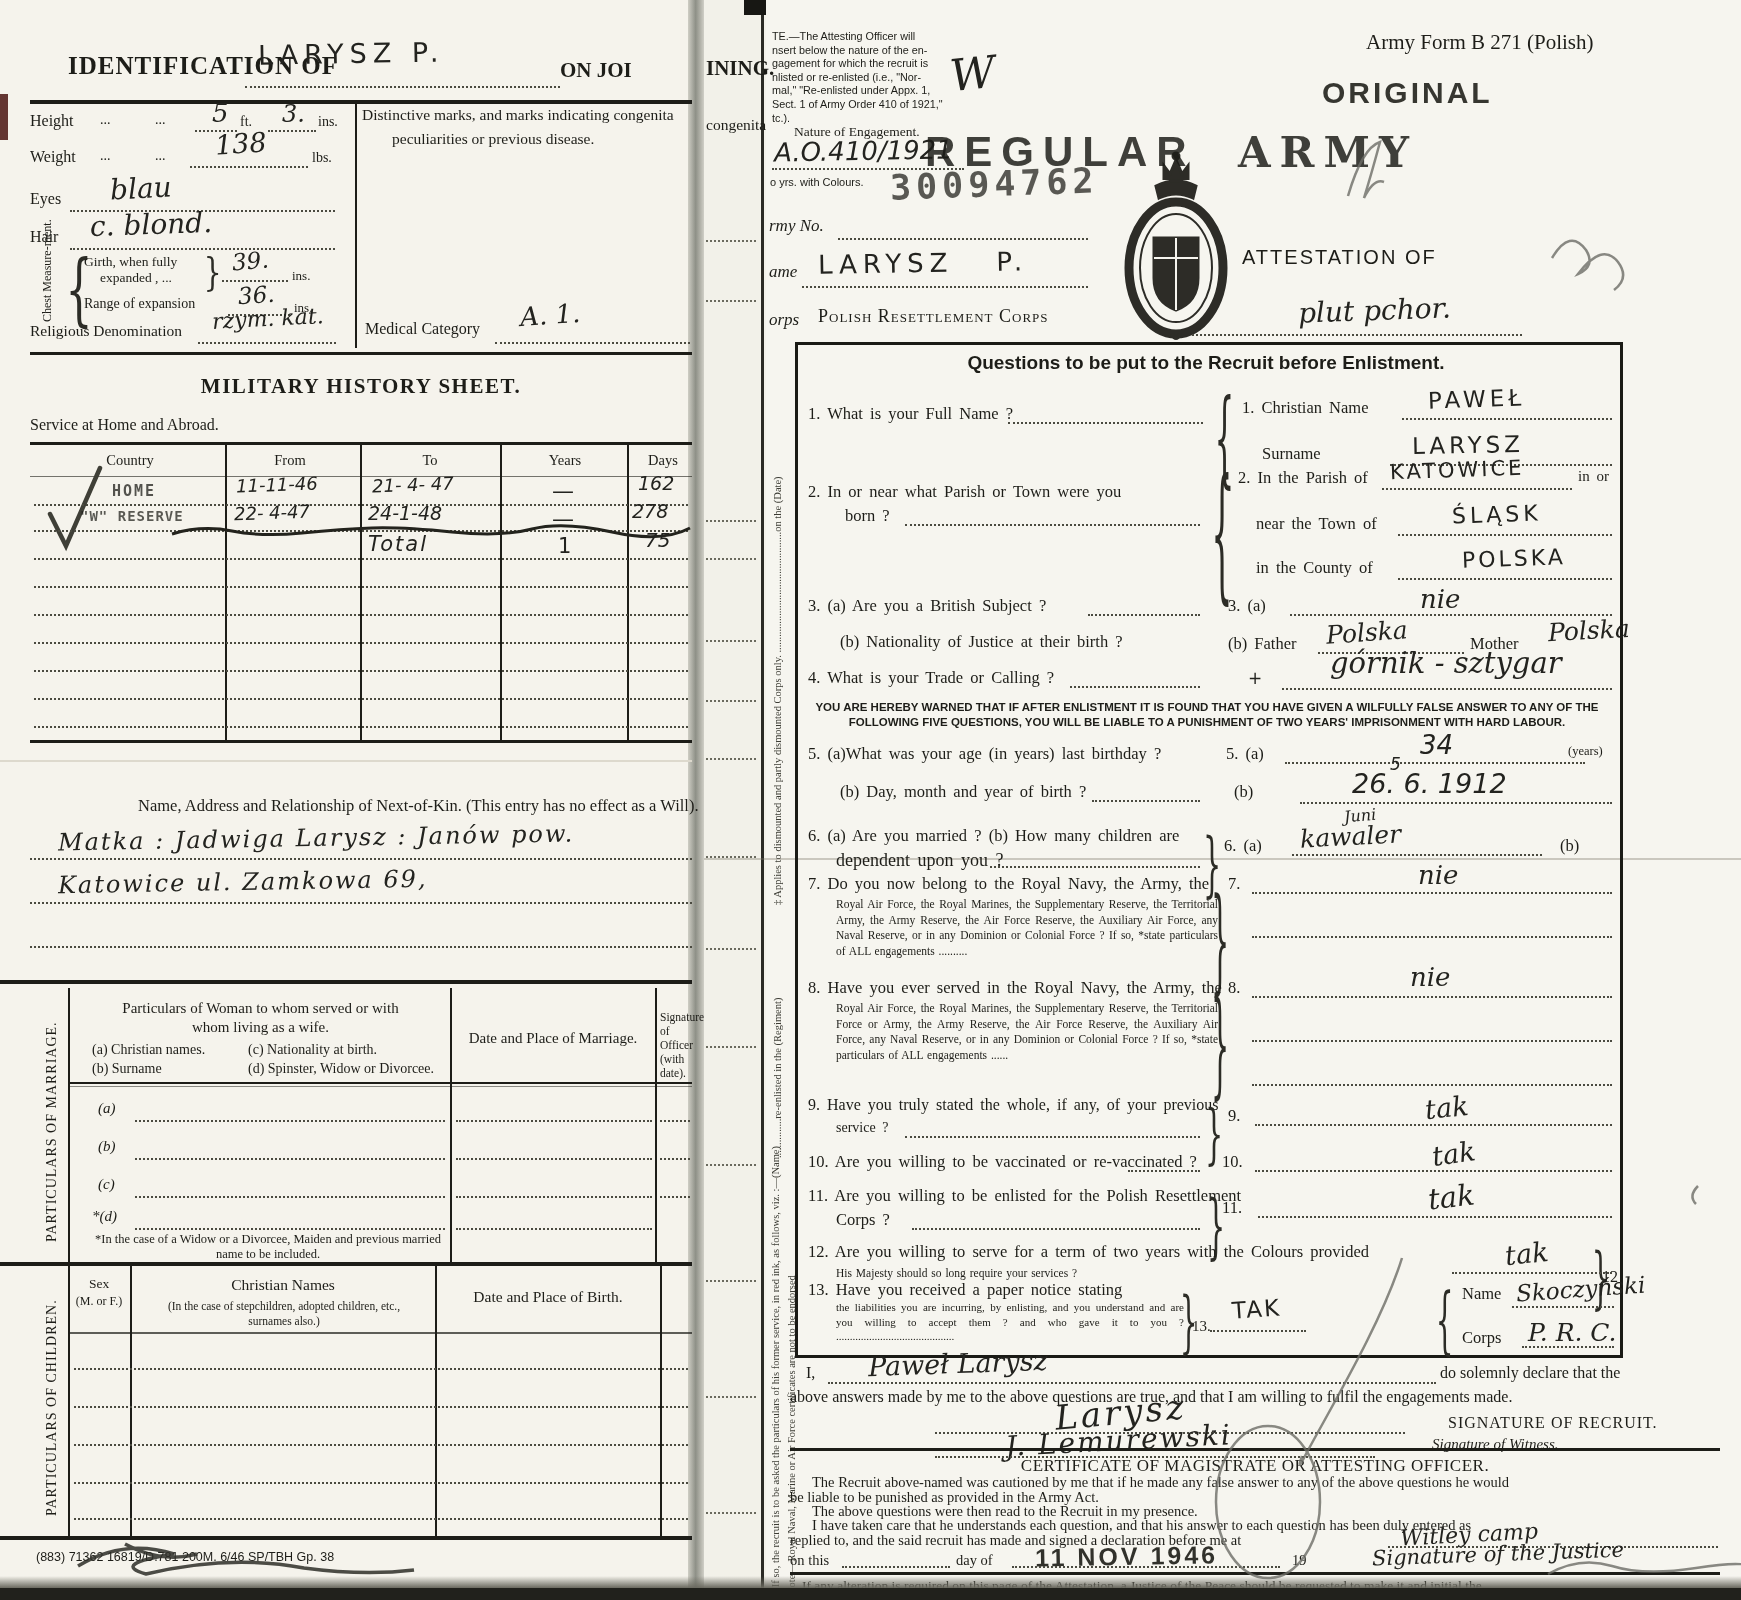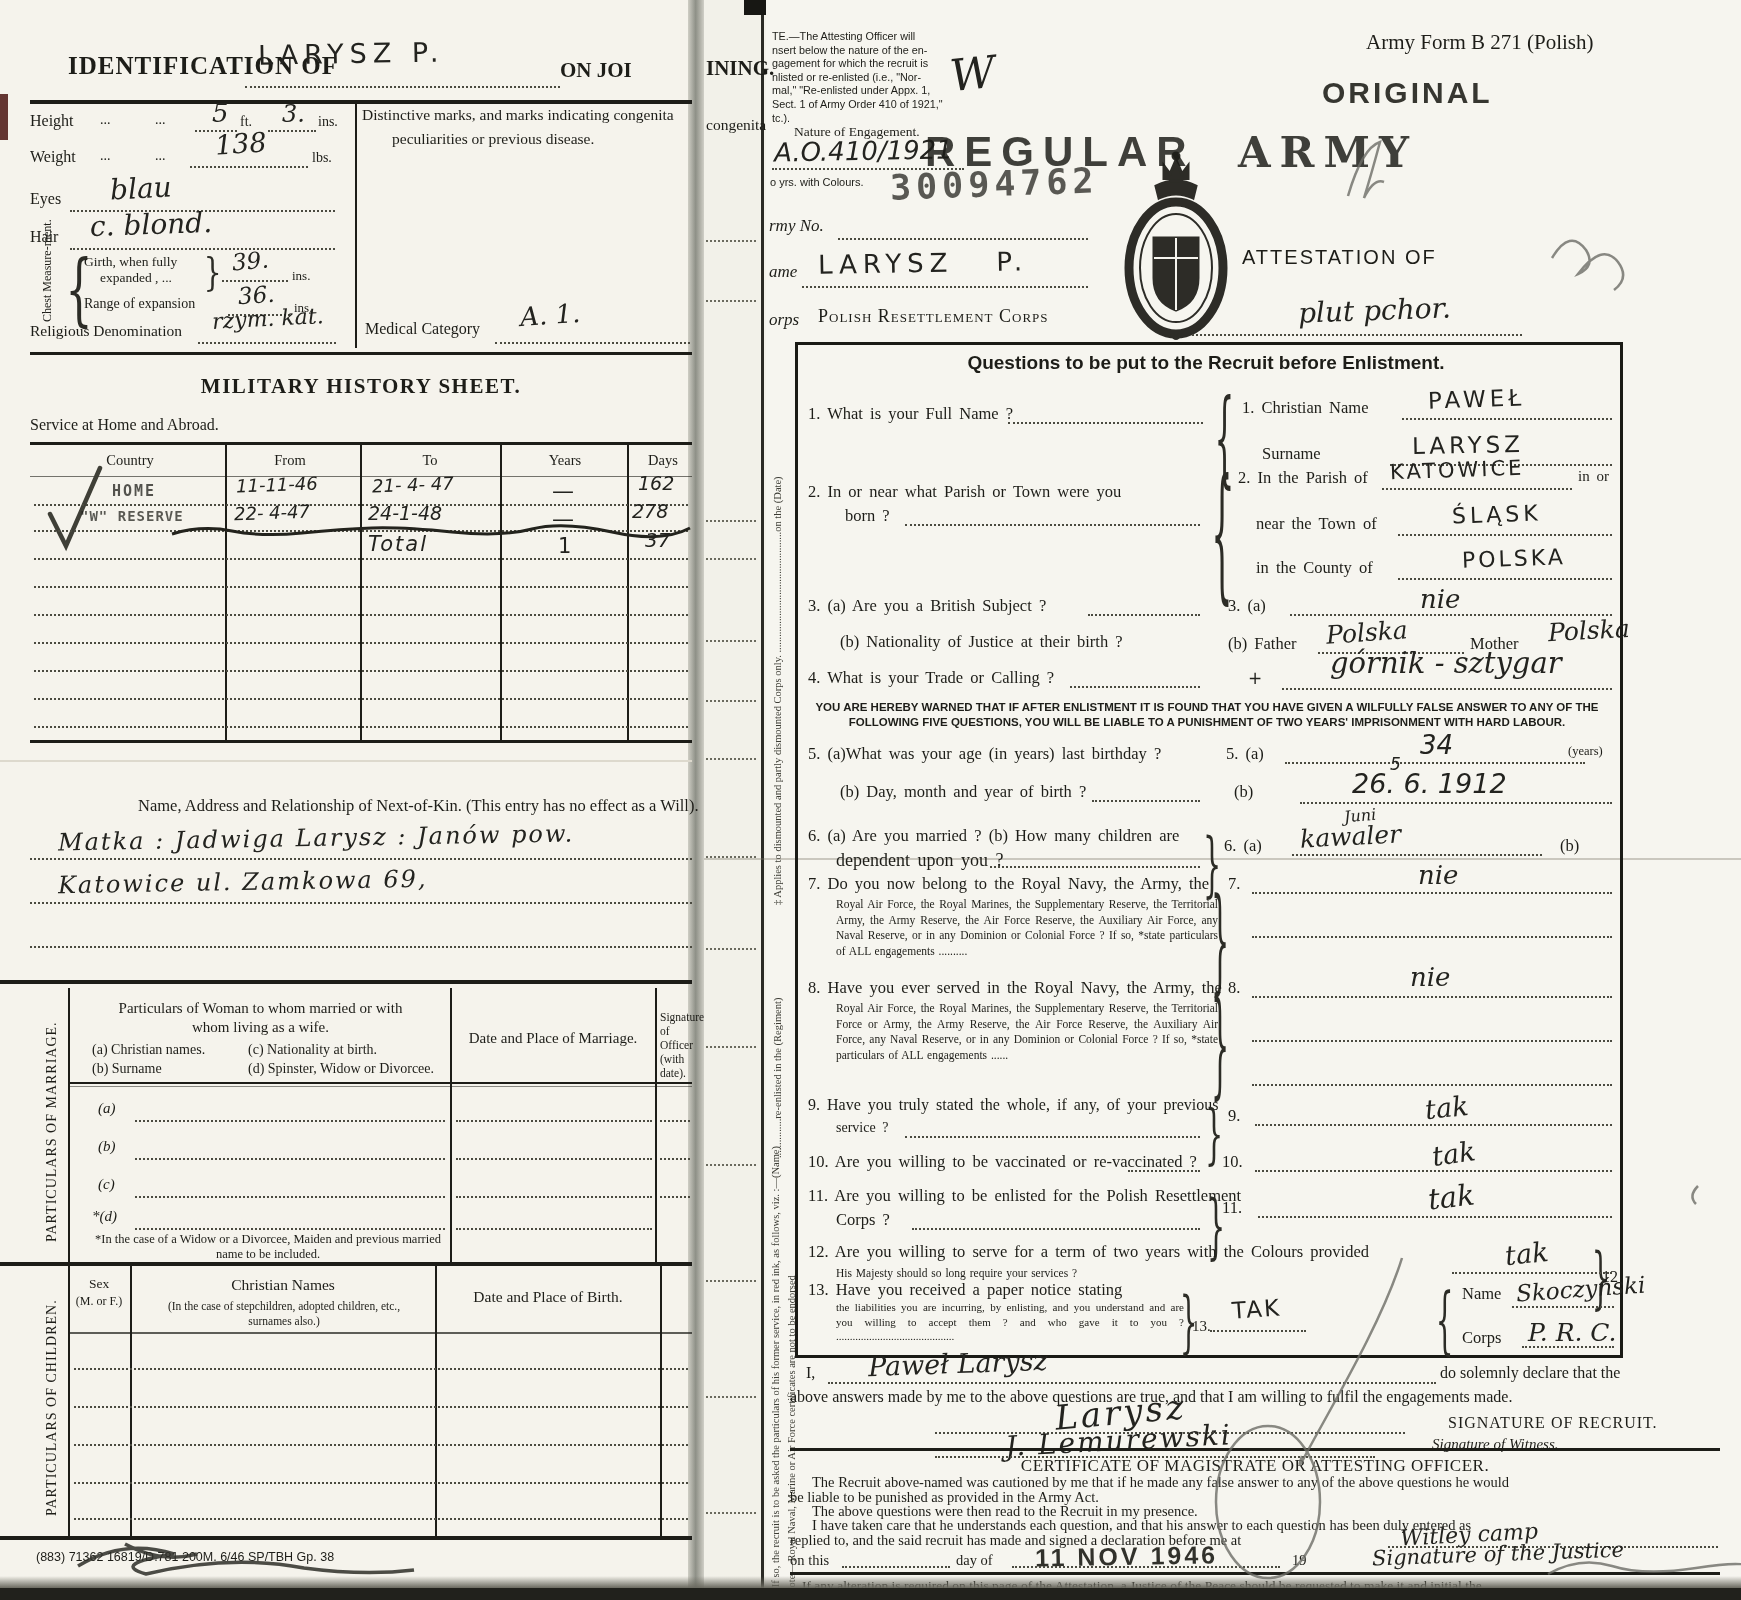--- a/index.html
+++ b/index.html
@@ -134,21 +134,21 @@
   <div class="abs hwN" style="left:368px;top:502px;font-size:19px;font-style:italic">24-1-48</div>
   <div class="abs hwN" style="left:552px;top:506px;font-size:22px">—</div>
   <div class="abs hwN" style="left:632px;top:500px;font-size:19px;font-style:italic">278</div>
   <div class="dl" style="left:34px;top:530px;width:654px"></div>
 
   <svg class="abs" style="left:170px;top:518px" width="522" height="24" viewBox="0 0 522 24">
     <path d="M2,16 q30,-9 60,-3 t70,2 t70,-5 t80,4 t80,-3 t80,3 t78,-4" stroke="#23231d" stroke-width="3" fill="none"></path>
   </svg>
   <div class="abs hwN" style="left:368px;top:532px;font-size:21px;font-style:italic;letter-spacing:2px">Total</div>
   <div class="abs hwN" style="left:558px;top:534px;font-size:21px">1</div>
-  <div class="abs hwN" style="left:645px;top:528px;font-size:20px;font-style:italic">37</div>
+  <div class="abs hwN" style="left:645px;top:528px;font-size:20px;font-style:italic">75</div>
   <div class="dl" style="left:34px;top:558px;width:654px"></div>
 
   <div class="dl" style="left:34px;top:586px;width:654px"></div>
   <div class="dl" style="left:34px;top:614px;width:654px"></div>
   <div class="dl" style="left:34px;top:642px;width:654px"></div>
   <div class="dl" style="left:34px;top:670px;width:654px"></div>
   <div class="dl" style="left:34px;top:698px;width:654px"></div>
   <div class="dl" style="left:34px;top:726px;width:654px"></div>
   <div class="rule" style="left:30px;top:740px;width:662px;height:3px"></div>
 
@@ -158,21 +158,21 @@
   <div class="abs hwS" style="left:58px;top:868px;font-size:24px;letter-spacing:2px;transform:rotate(-1deg)">Katowice ul. Zamkowa 69,</div>
   <div class="dl" style="left:30px;top:902px;width:662px"></div>
   <div class="dl" style="left:30px;top:946px;width:662px"></div>
 
   <div class="rule" style="left:0;top:980px;width:692px;height:4px"></div>
 
   <div class="vrot" style="left:44px;top:1242px;font-size:14px;letter-spacing:1px;color:#1d1d18">PARTICULARS OF MARRIAGE.</div>
   <div class="rule" style="left:68px;top:988px;width:2px;height:274px"></div>
   <div class="rule" style="left:450px;top:988px;width:2px;height:274px"></div>
   <div class="rule" style="left:655px;top:988px;width:2px;height:274px"></div>
-  <div class="abs ctr" style="left:78px;top:1000px;width:365px;font-size:15px">Particulars of Woman to whom married or with</div>
+  <div class="abs ctr" style="left:78px;top:1000px;width:365px;font-size:15px">Particulars of Woman to whom served or with</div>
   <div class="abs ctr" style="left:78px;top:1019px;width:365px;font-size:15px">whom living as a wife.</div>
   <div class="abs" style="left:92px;top:1042px;font-size:14px">(a) Christian names.</div>
   <div class="abs" style="left:248px;top:1042px;font-size:14px">(c) Nationality at birth.</div>
   <div class="abs" style="left:92px;top:1061px;font-size:14px">(b) Surname</div>
   <div class="abs" style="left:248px;top:1061px;font-size:14px">(d) Spinster, Widow or Divorcee.</div>
   <div class="abs ctr" style="left:452px;top:1030px;width:202px;font-size:15px">Date and Place of Marriage.</div>
   <div class="abs" style="left:660px;top:1010px;width:34px;font-size:11.5px;line-height:14px">Signature of Officer (with date).</div>
   <div class="rule" style="left:68px;top:1082px;width:624px;height:2px"></div>
   <div class="rule" style="left:68px;top:1086px;width:624px;height:1px;opacity:.5"></div>
 

